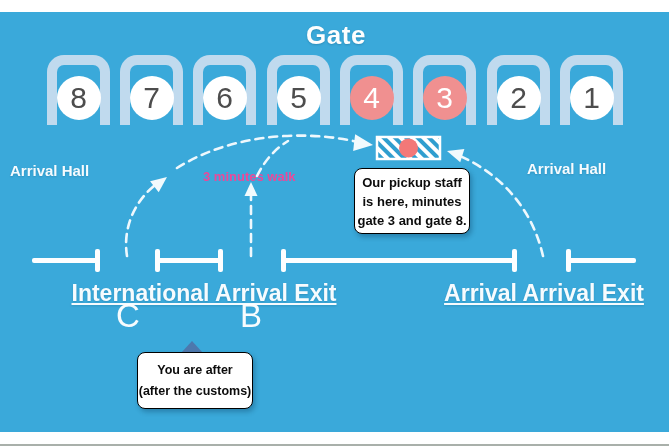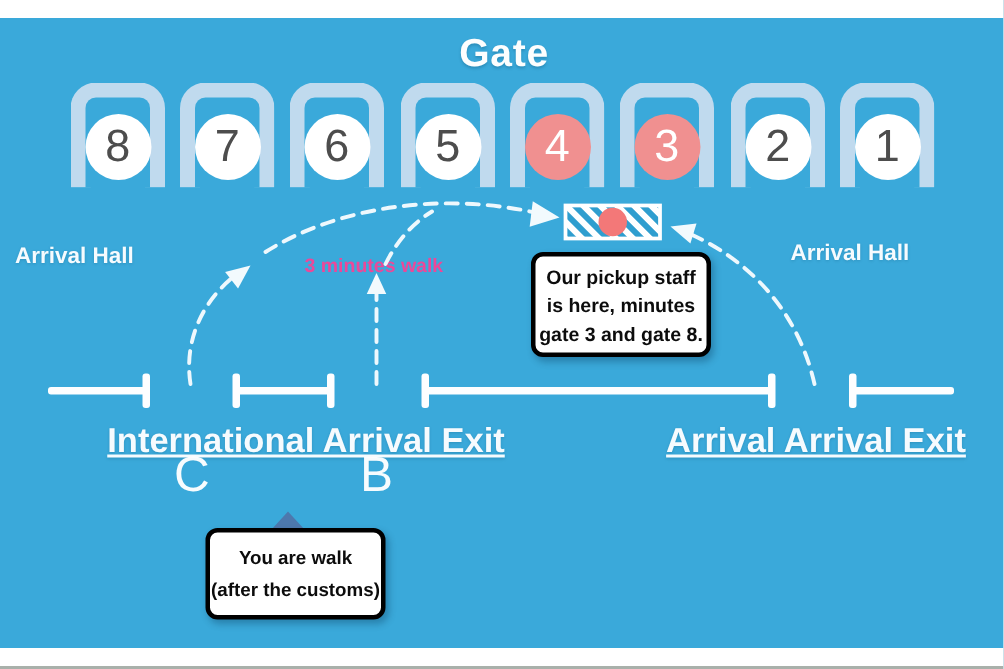--- a/index.html
+++ b/index.html
@@ -56,21 +56,21 @@
     color:#4d4d4d;font-size:30px;line-height:1;
   }
   .arch.hot .gate-circle{background:#f09090;color:#ffffff;}
 
   
   .wall{position:absolute;top:258px;height:5px;background:#fdfeff;border-radius:2px;}
   .cap{position:absolute;top:249px;width:5px;height:23px;background:#fdfeff;border-radius:2px;}
 
   
   .callout{
-    position:absolute;background:#ffffff;border:3px solid #000000;border-radius:8px;
+    position:absolute;background:#ffffff;border:1px solid #000000;border-radius:8px;
     box-shadow:2px 3px 5px rgba(0,40,70,.3);
     color:#0c0c0c;font-weight:bold;text-align:center;white-space:nowrap;
   }
   .callout .line{display:block;}
   .pickup-box{left:354px;top:168px;width:114px;padding:4px 0 3px;font-size:13px;line-height:19px;}
   .youhere-box{left:137px;top:352px;width:114px;padding:7px 0 6px;font-size:12.5px;line-height:21px;}
   .youhere-pointer{
     position:absolute;left:181px;top:341px;width:0;height:0;
     border-left:11px solid transparent;border-right:11px solid transparent;
     border-bottom:12px solid #4d78ad;
@@ -166,18 +166,18 @@
   </svg>
 
   <div class="callout pickup-box">
     <span class="line">Our pickup staff</span>
     <span class="line">is here, minutes</span>
     <span class="line">gate 3 and gate 8.</span>
   </div>
 
   <div class="youhere-pointer"></div>
   <div class="callout youhere-box">
-    <span class="line">You are walk</span>
+    <span class="line">You are after</span>
     <span class="line">(after the customs)</span>
   </div>
 
   <div class="bottom-edge"></div>
 </div>
 
 </body></html>

